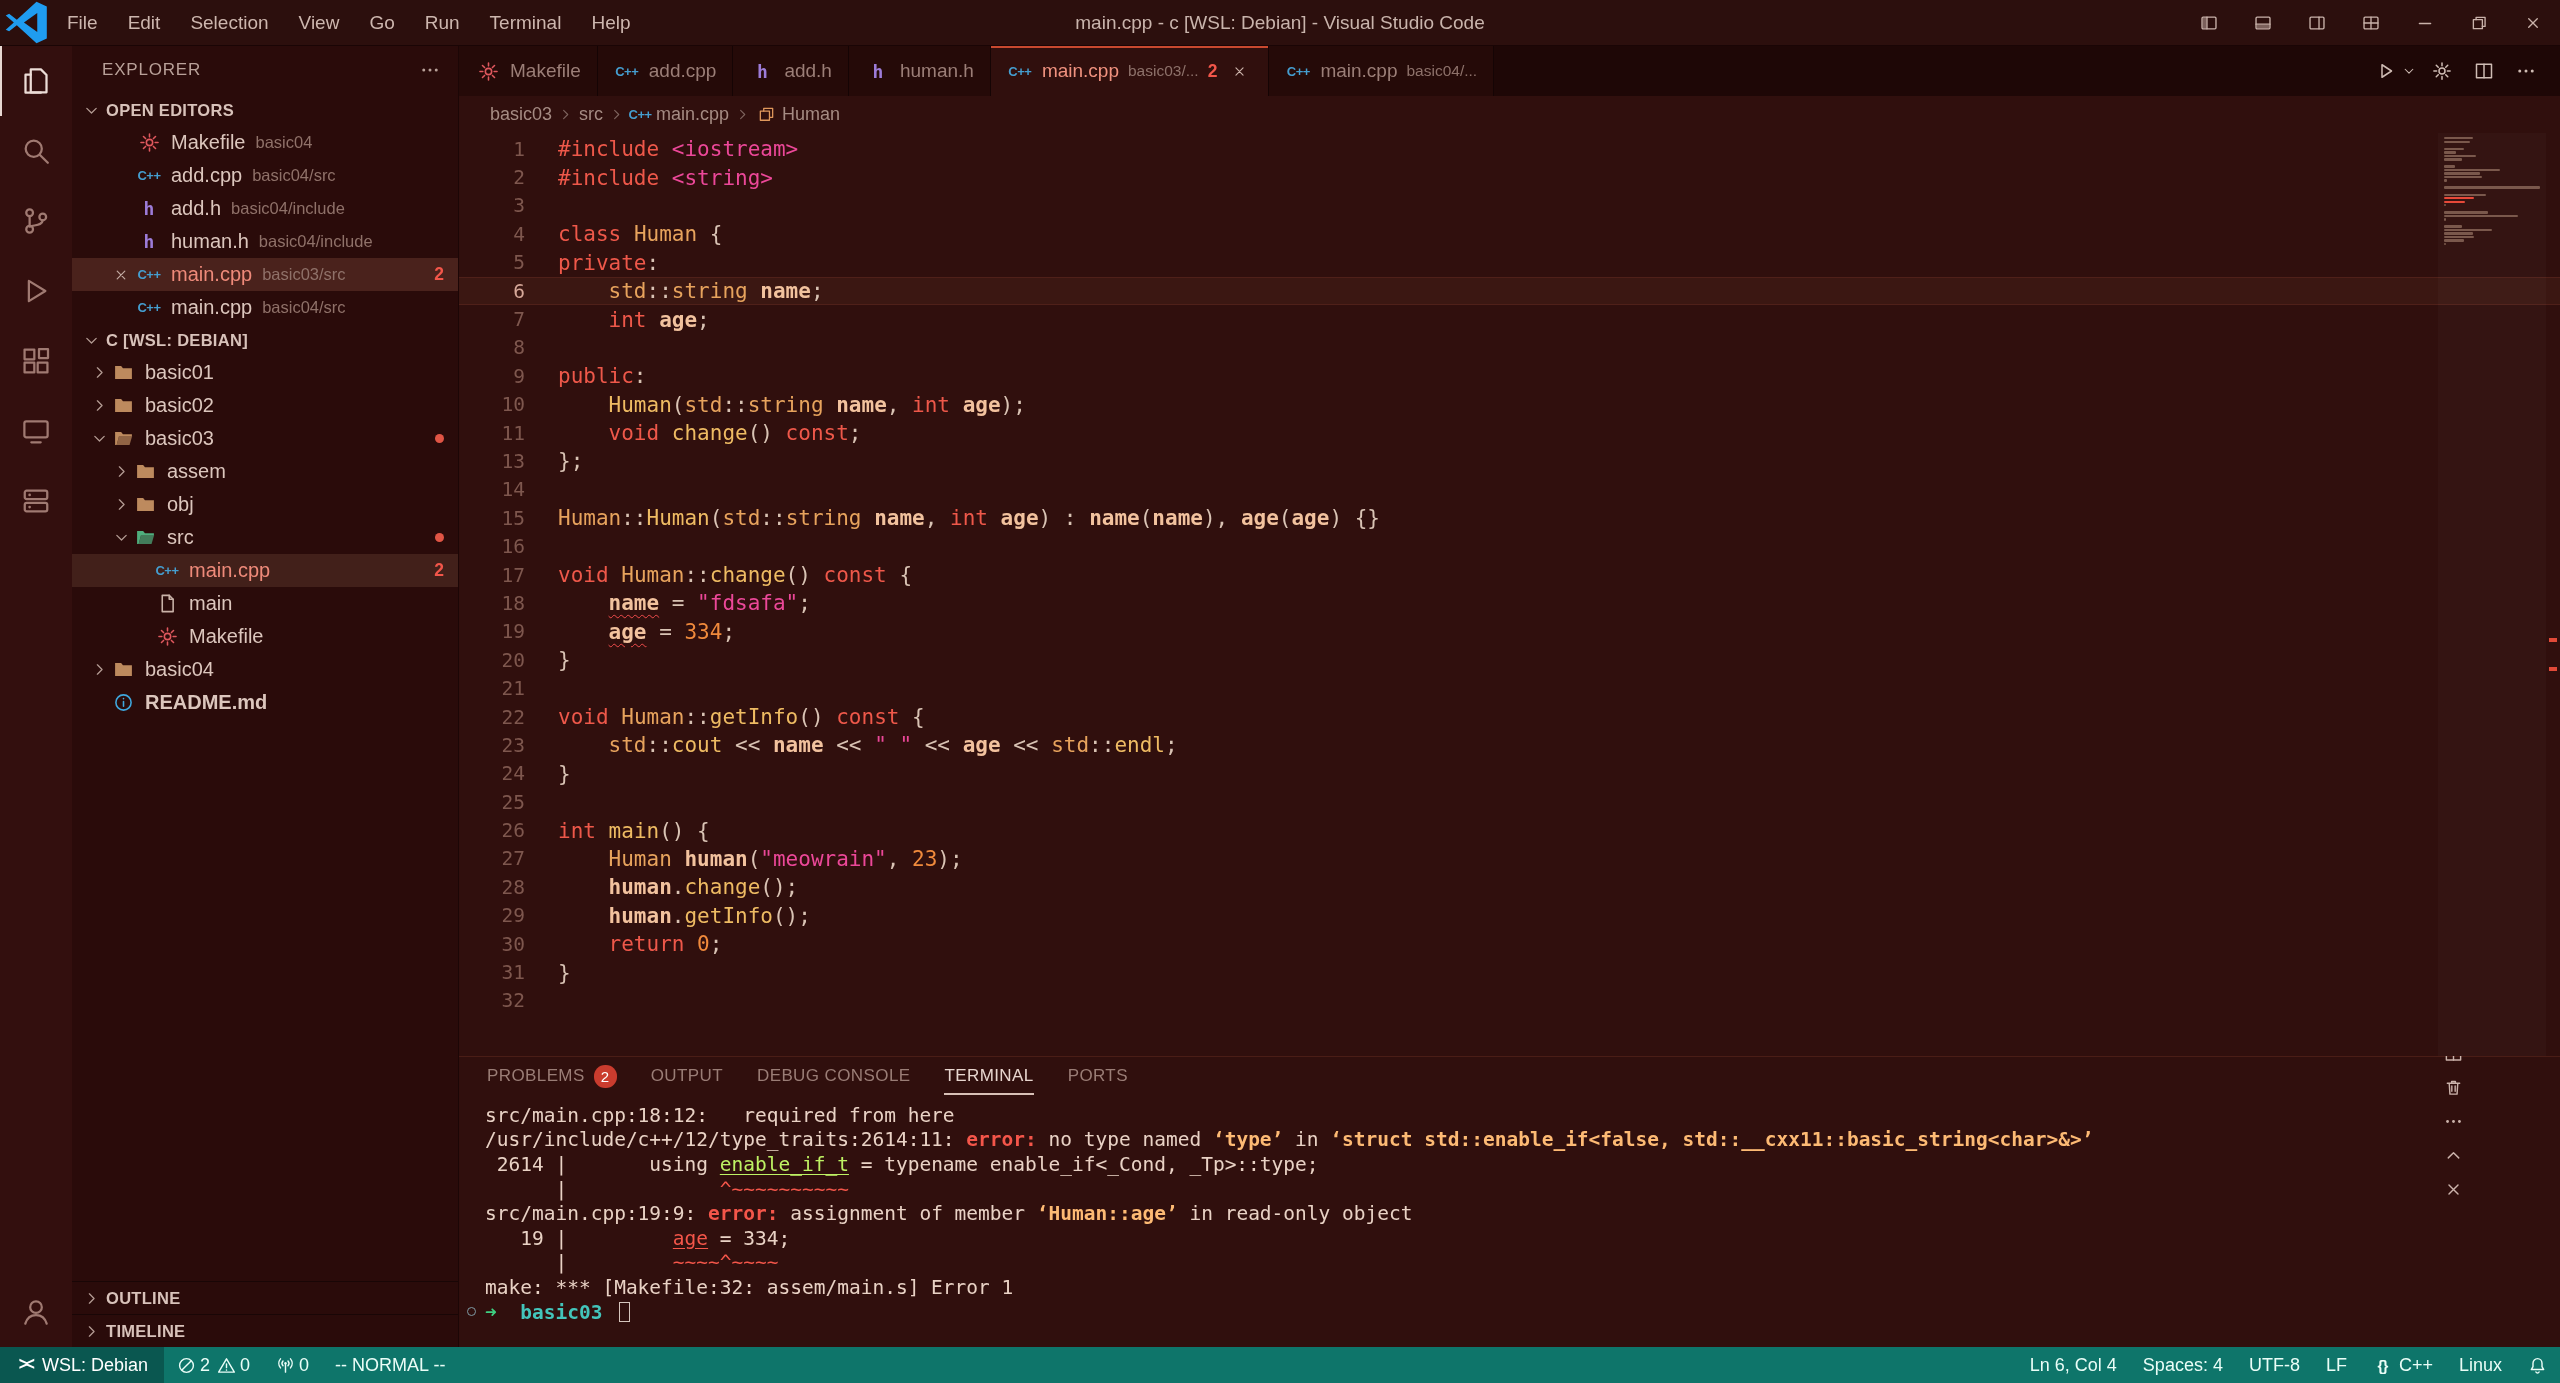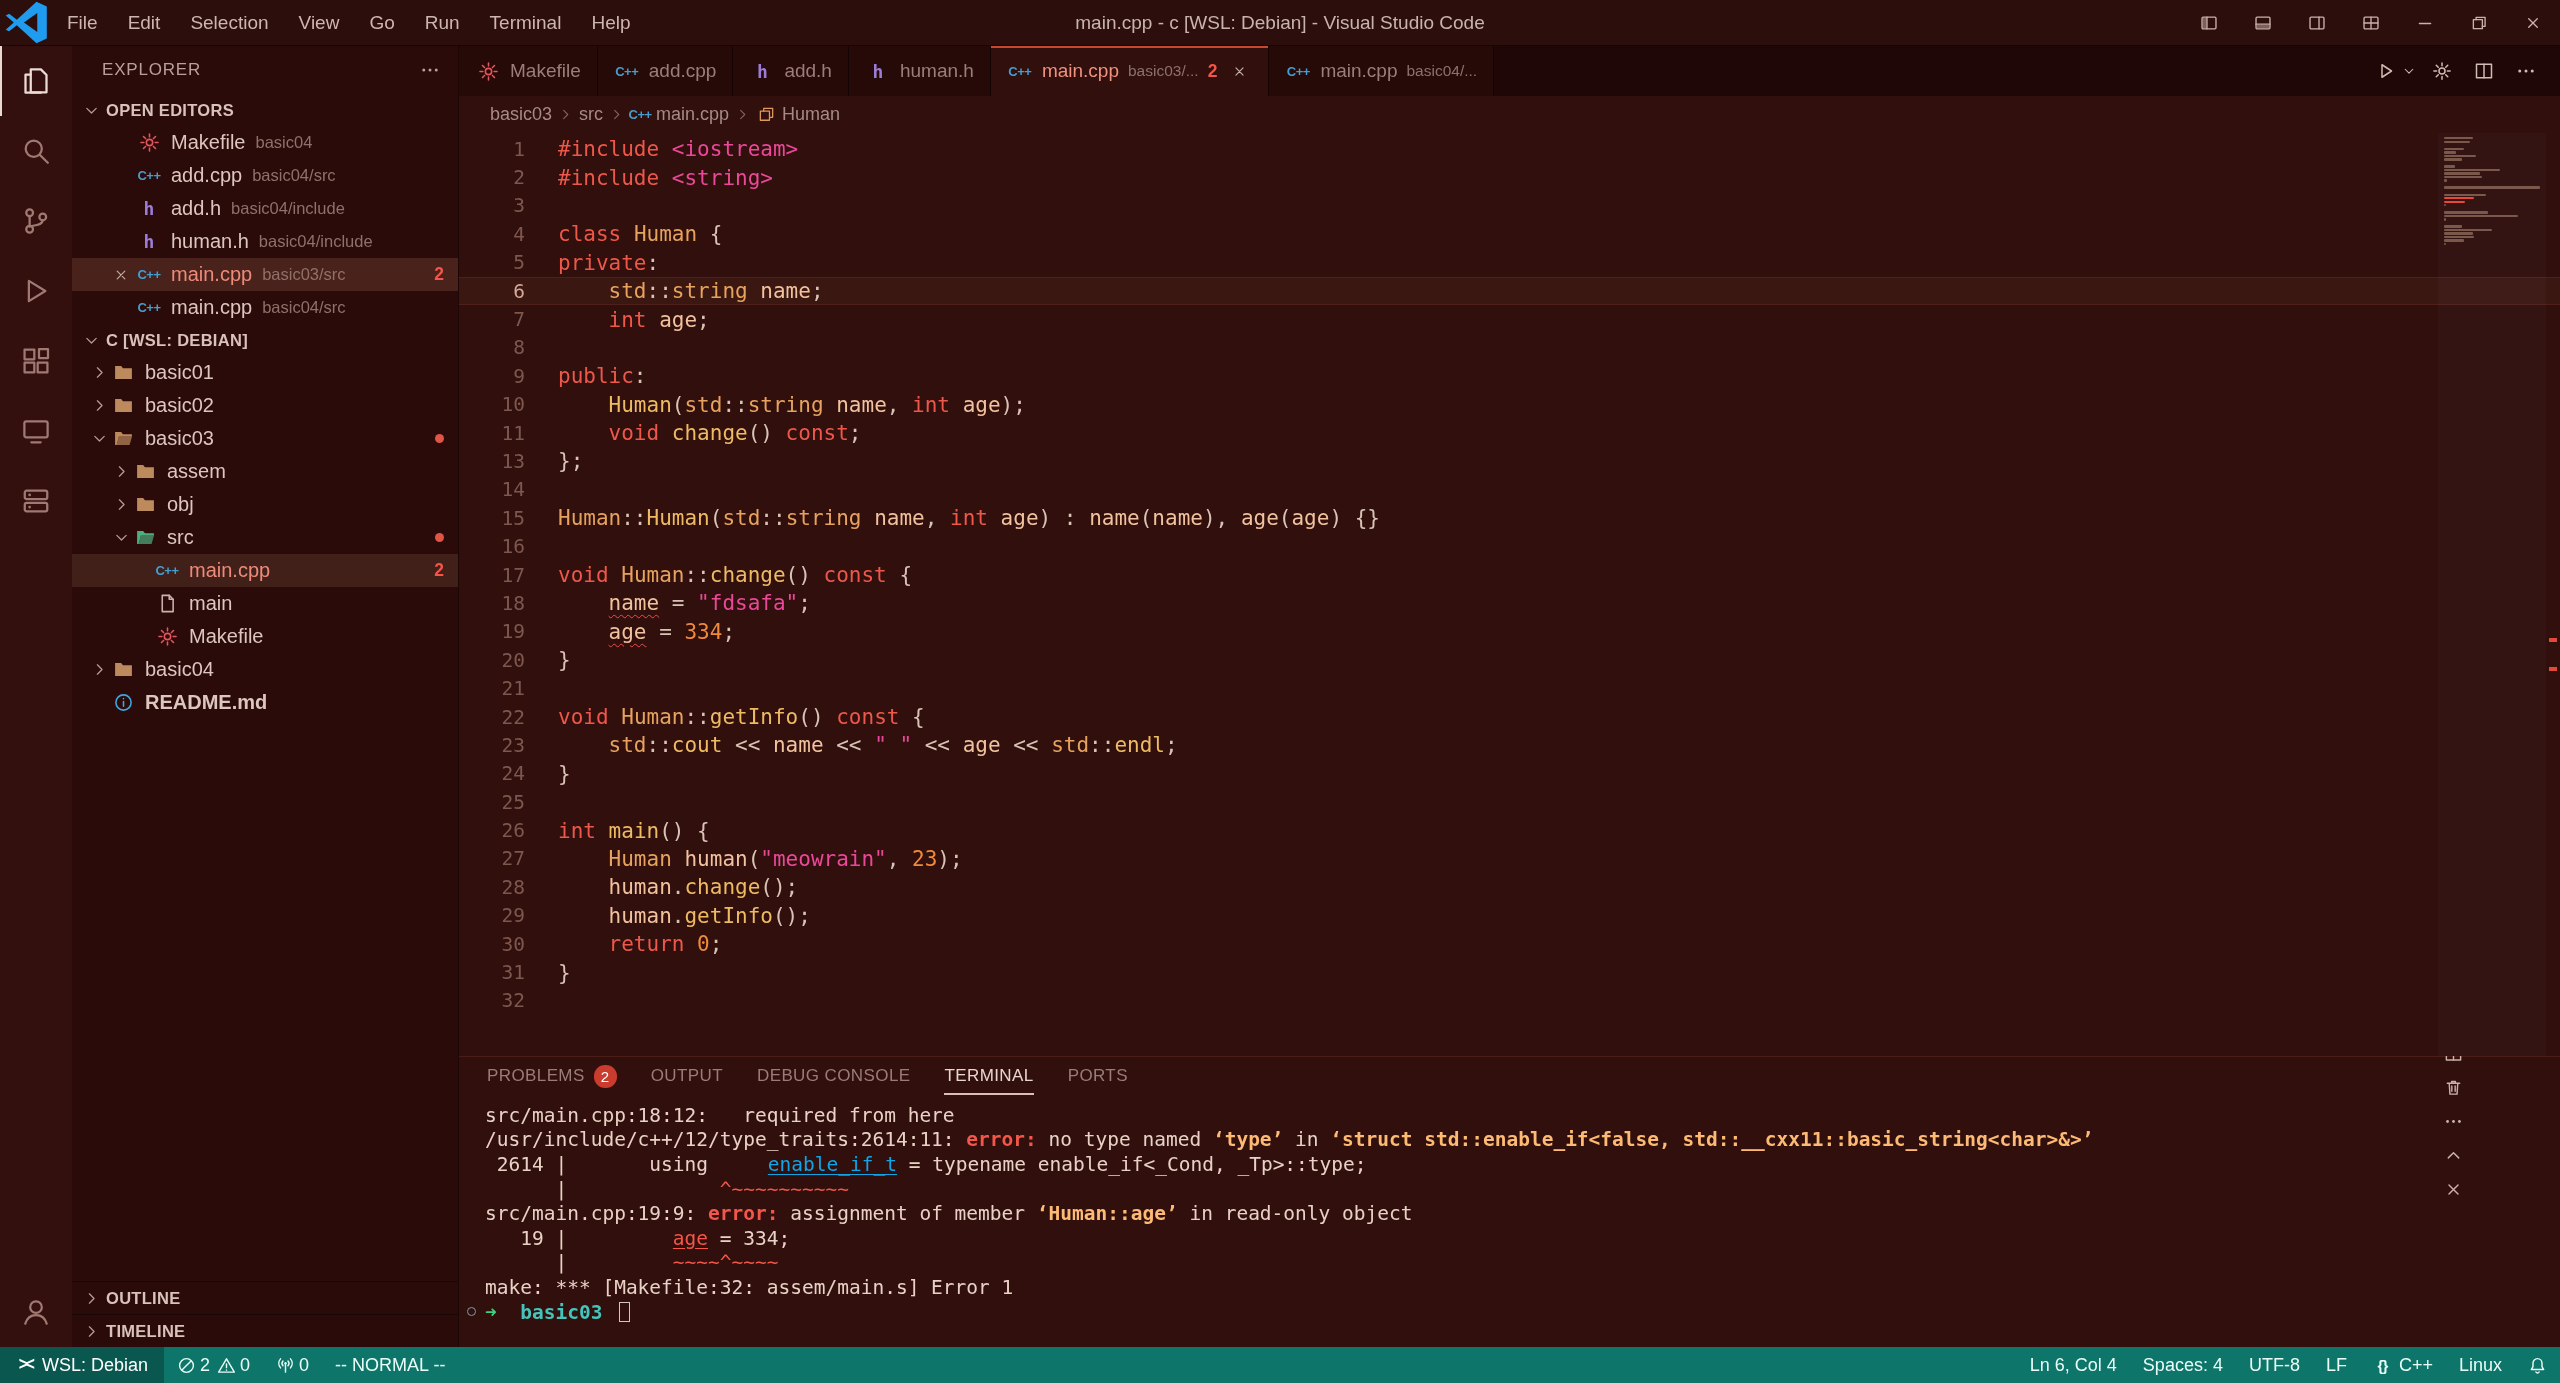--- a/index.html
+++ b/index.html
@@ -88,21 +88,21 @@
   
   .editor{flex:1;position:relative;background:#300f0d;overflow:hidden;padding-top:2px;}
   .cline{display:flex;height:28.4px;align-items:center;}
   .cline .ln{width:66px;text-align:right;flex:none;margin-right:33px;
     font-family:"DejaVu Sans Mono","DejaVu Sans",monospace;font-size:19.5px;color:#7e574e;}
   .cline .ltext{font-family:"DejaVu Sans Mono","DejaVu Sans",monospace;font-size:21px;white-space:pre;}
   .cline.cur{background:#3b1712;box-shadow:inset 0 1px 0 #4f2019,inset 0 -1px 0 #4f2019;}
   .cline.cur .ln{color:#d6a899;}
   .tk{white-space:pre;}
   .tk.k{color:#ee584a;}  .tk.t{color:#e7a35d;}  .tk.f{color:#eebb63;}
-  .tk.v{color:#f2c29e;}  .tk.s{color:#ec4899;}  .tk.n{color:#f08a3c;}  .tk.p{color:#d9c3b4;}
+  .tk.v{color:#f2c29e;font-weight:bold;}  .tk.s{color:#ec4899;}  .tk.n{color:#f08a3c;}  .tk.p{color:#d9c3b4;}
   .tk.sq{text-decoration:underline;text-decoration-style:wavy;text-decoration-color:#f14c4c;
     text-decoration-thickness:1.4px;text-underline-offset:4px;}
   .minimap{position:absolute;top:0;right:14px;width:108px;height:100%;background:rgba(255,255,255,.025);padding-top:4px;}
   .mbar{height:2.4px;margin:0 0 1.15px 6px;background:rgba(236,199,170,.38);border-radius:1px;}
   .mbar.merr{background:rgba(241,76,60,.95);}
   .ruler{position:absolute;top:0;right:0;width:14px;height:100%;}
   .rmark{position:absolute;right:3px;width:8px;height:4px;background:#e14a38;}
 
   
   .panel{height:291px;flex:0 0 auto;background:#300f0d;border-top:1px solid #4a1d16;display:flex;flex-direction:column;}
@@ -117,21 +117,21 @@
   .term-select .icon{width:19px;height:19px;}
   .pact{width:36px;height:32px;display:inline-flex;align-items:center;justify-content:center;border-radius:5px;}
   .pact .icon{width:19px;height:19px;}
   .terminal{flex:1;padding:8px 0 0 26px;font-family:"DejaVu Sans Mono","DejaVu Sans",monospace;
     font-size:19.5px;color:#e9d2c5;overflow:hidden;}
   .tline{height:24.6px;display:flex;align-items:center;position:relative;}
   .tline span{white-space:pre;}
   .td{color:#e9d2c5;}
   .ter{color:#f4564a;font-weight:bold;}
   .tb2{color:#fdba74;font-weight:bold;}
-  .tg{color:#0ea5e9;text-decoration:underline;text-underline-offset:3px;margin-left:48px;}
+  .tg{color:#bef264;text-decoration:underline;text-underline-offset:3px;}
   .tr{color:#f4564a;}
   .tru{color:#f4564a;text-decoration:underline;text-underline-offset:3px;}
   .tar{color:#3fd081;font-weight:bold;}
   .tcy{color:#43c5bb;font-weight:bold;}
   .curs{display:inline-block;width:11px;height:20px;border:1.4px solid #d5c5bd;margin-left:5px;}
   .deco{position:absolute;left:-18px;top:7px;width:9px;height:9px;border:1.6px solid #7f9aa3;border-radius:50%;}
 
   
   .statusbar{height:36px;flex:0 0 auto;background:#0e756a;display:flex;align-items:stretch;
     color:#eafdf7;font-size:18px;}

